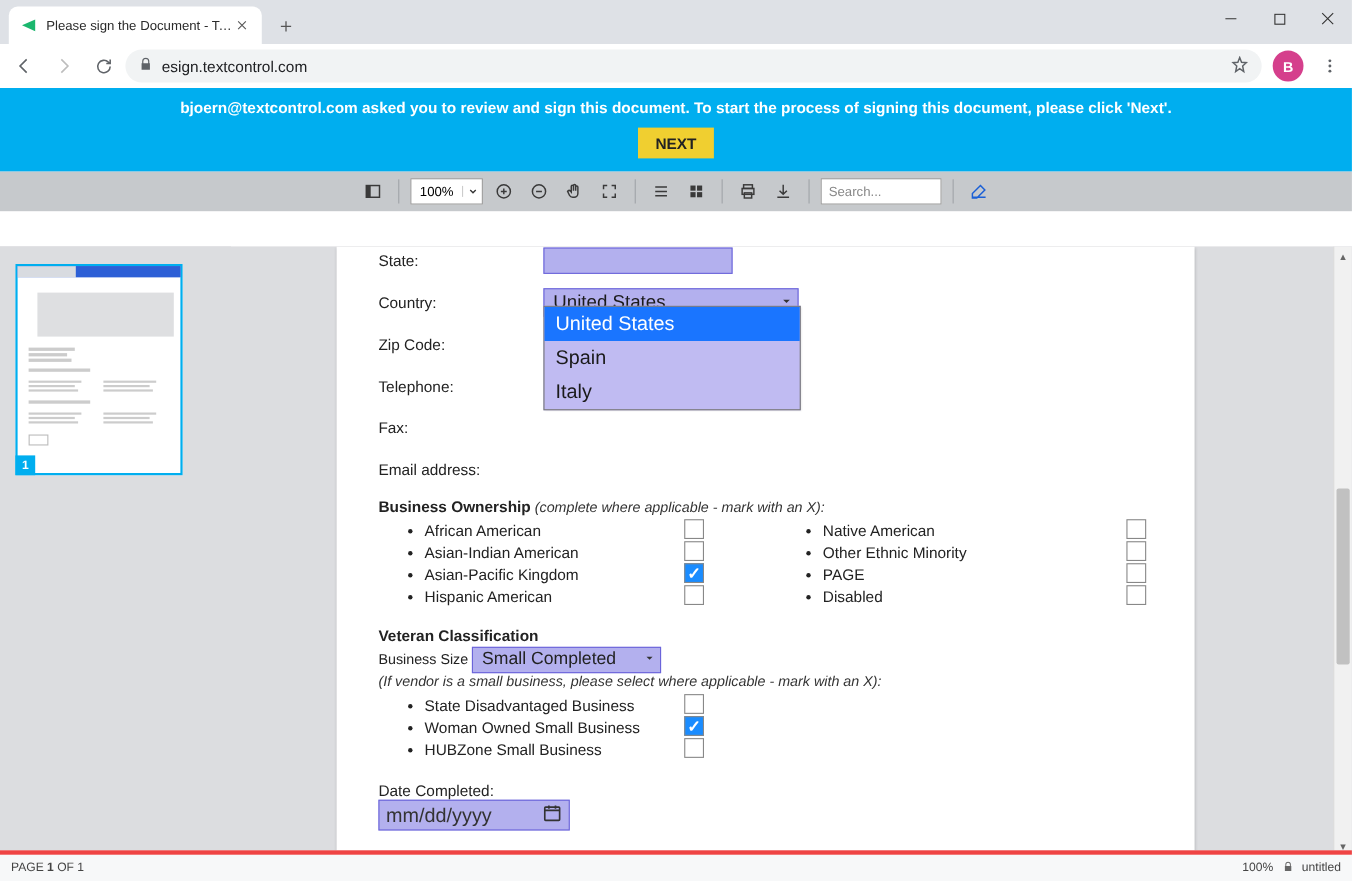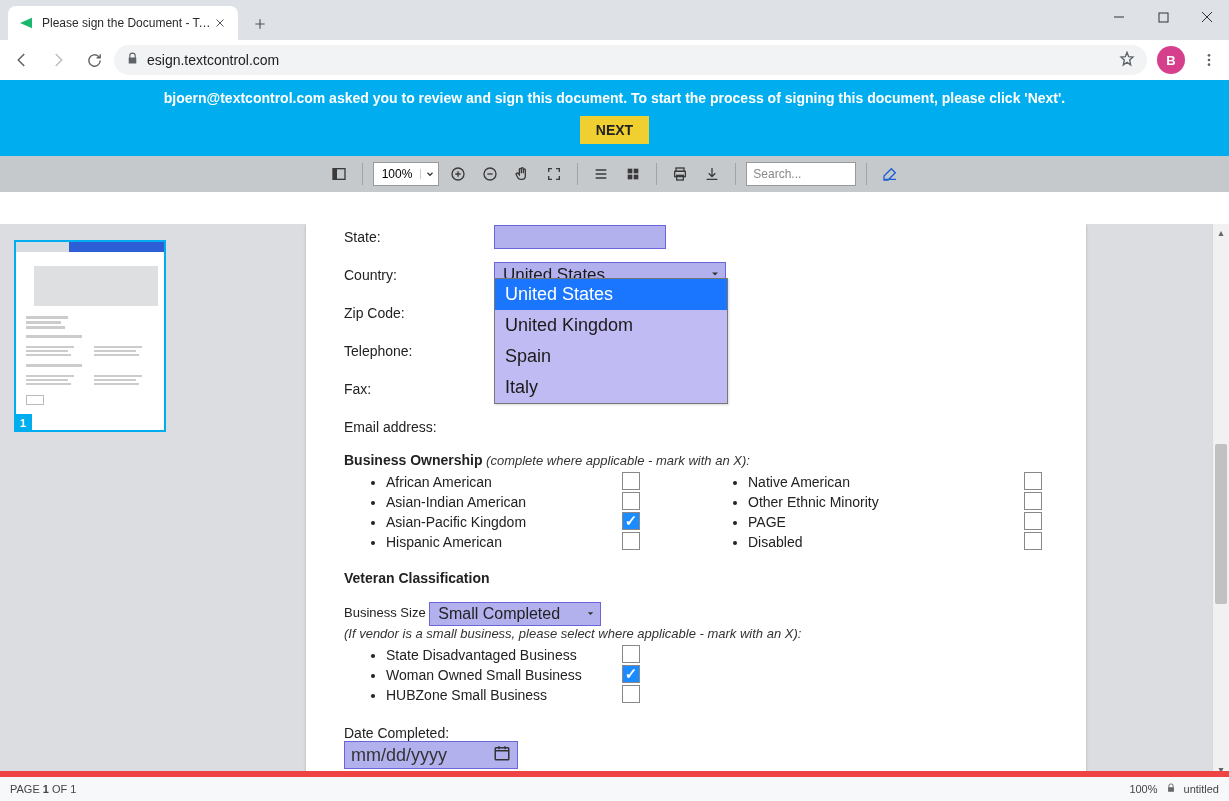--- a/index.html
+++ b/index.html
@@ -72,21 +72,21 @@
   .cbox { position:absolute; width:18px; height:18px; border:1px solid #888; background:#fff;}
   .cbox.checked { background:#1a8cff; display:flex; align-items:center; justify-content:center;}
   .cbox.checked::after { content:"✓"; color:#fff; font-weight:bold; font-size:15px;}
 
   .bsize-select { background:#b3b0ee; border:1px solid #6b64da; height:24px; width:172px; display:inline-flex; align-items:center; padding:0 4px 0 8px; font-size:16px; vertical-align:middle;}
   .bsize-select .caret{margin-left:auto;}
 
   .date-field { background:#b3b0ee; border:1px solid #6b64da; height:28px; width:174px; display:flex; align-items:center; padding:0 6px; font-size:18px; color:#333; justify-content:space-between;}
 
   
-  .status-bar { position:absolute; bottom:0; left:0; right:0; height:23px; background:#f7f8f9; border-top:6px solid #ef4444; display:flex; align-items:center; padding:12px 10px; font-size:11px; color:#444;}
+  .status-bar { position:absolute; bottom:0; left:0; right:0; height:23px; background:#f7f8f9; border-top:4px solid #ef4444; display:flex; align-items:center; padding:12px 10px; font-size:11px; color:#444;}
   .status-bar .gap { flex:1;}
 
 </style>
 </head>
 <body>
 
 <div class="browser-top">
   <div class="tab-bar">
     <div class="tab">
       <span class="tab-icon">
@@ -317,21 +317,20 @@
       </div>
       <div class="field-row">
         <div class="field-label">Fax:</div>
       </div>
       <div class="field-row">
         <div class="field-label">Email address:</div>
       </div>
 
       <div class="dropdown">
         <div class="dropdown-item hi">United States</div>
-        <div class="dropdown-item">United Kingdom</div>
         <div class="dropdown-item">Spain</div>
         <div class="dropdown-item">Italy</div>
       </div>
 
       <div style="margin-top:6px">
         <span class="section-head">Business Ownership</span>
         <span class="section-note">(complete where applicable - mark with an X):</span>
       </div>
       <div class="two-col">
         <div class="colL" style="position:relative">
@@ -354,21 +353,21 @@
             <li>Disabled</li>
           </ul>
           <div class="cbox" style="left:318px; top:0px"></div>
           <div class="cbox" style="left:318px; top:20px"></div>
           <div class="cbox" style="left:318px; top:40px"></div>
           <div class="cbox" style="left:318px; top:60px"></div>
         </div>
       </div>
 
       <div class="section-head" style="margin-top:18px">Veteran Classification</div>
-      <div style="font-size:13px; color:#222; margin-top:16px;">
+      <div style="font-size:13px; color:#222; margin-top:2px;">
         <span>Business Size</span>
         <span class="bsize-select">
           <span>Small Completed</span>
           <span class="caret"><svg width="11" height="11" viewBox="0 0 24 24" fill="#333">
                 <path d="M6 9l6 6 6-6z"></path>
               </svg></span>
         </span>
       </div>
       <div class="section-note">(If vendor is a small business, please select where applicable - mark with an X):</div>
       <div class="two-col">

